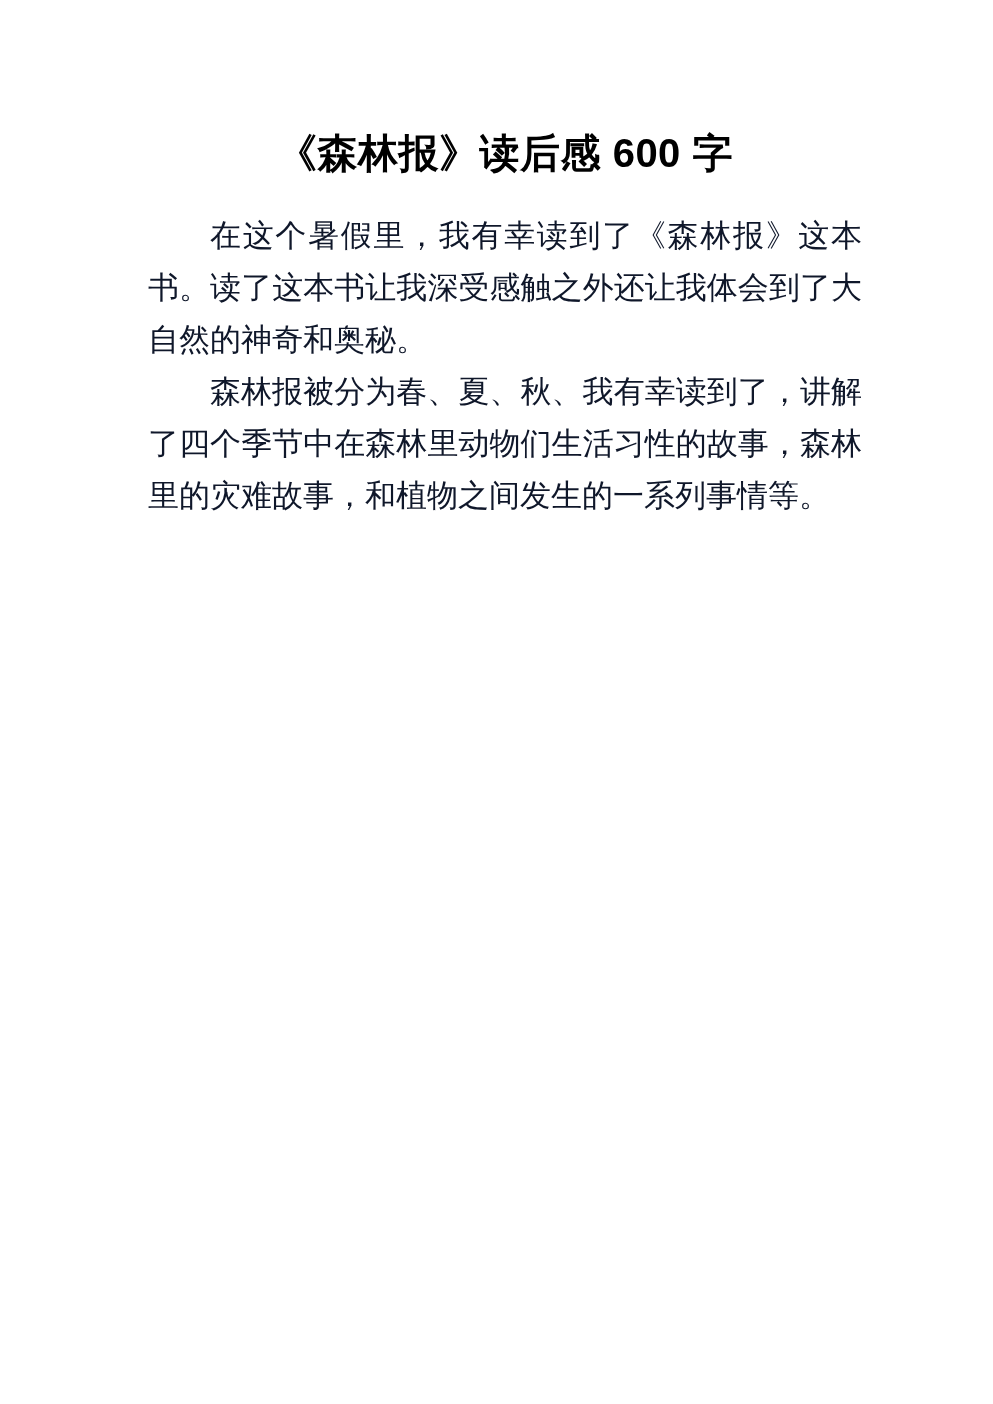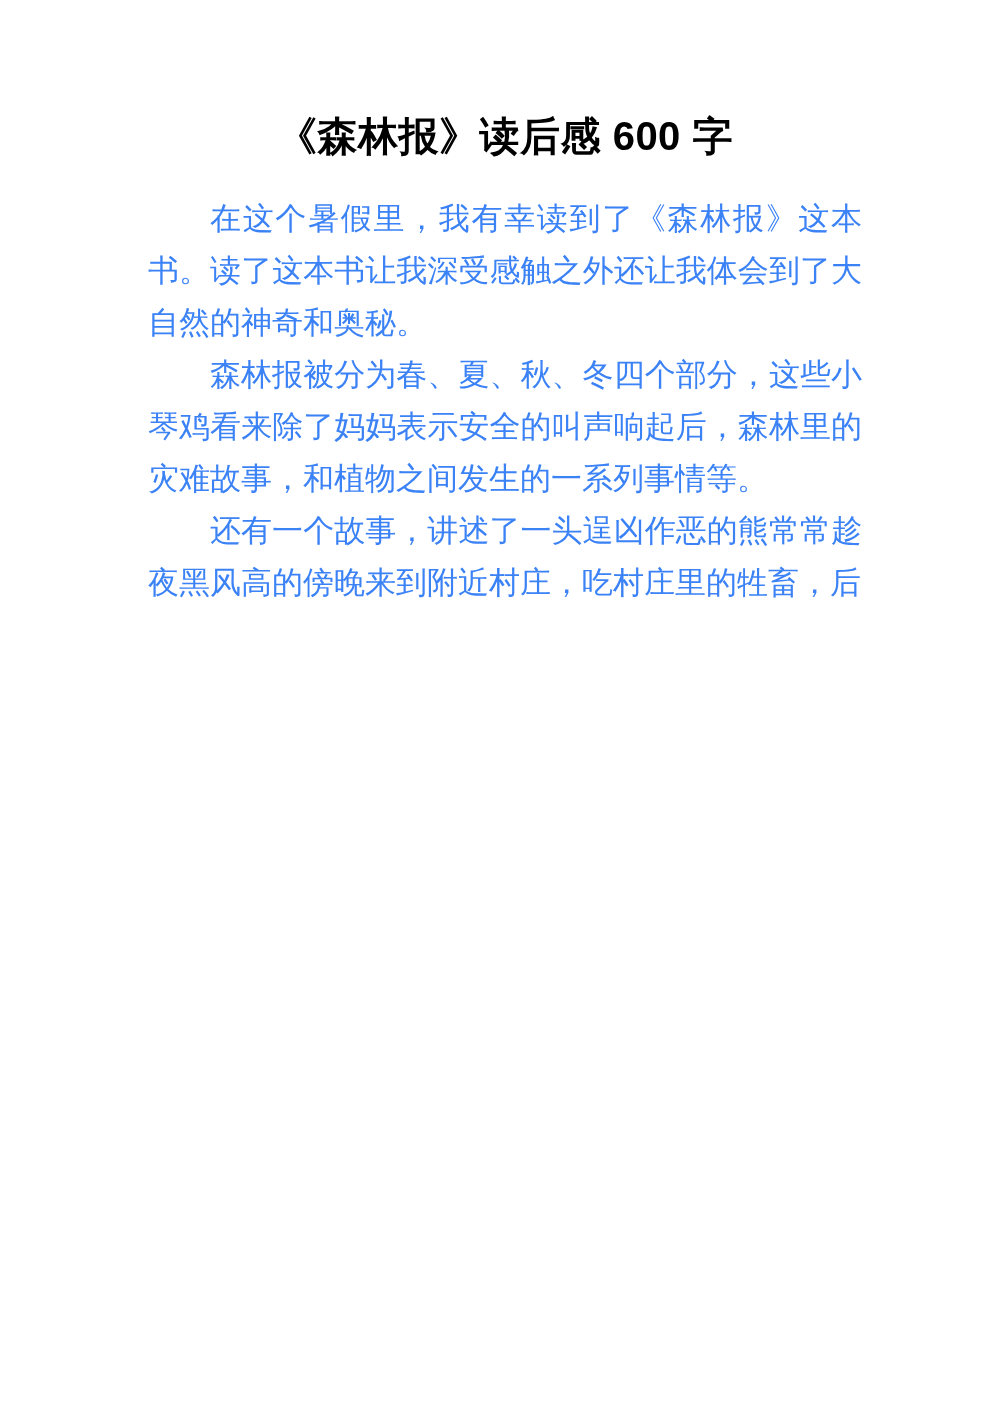--- a/index.html
+++ b/index.html
@@ -10,47 +10,46 @@
   .page {
     position: relative;
     width: 993px;
     height: 1404px;
     background: #ffffff;
     overflow: hidden;
   }
   .content {
     position: absolute;
     left: 148px;
-    top: 113px;
+    top: 130px;
     width: 714px;
   }
   .doc-title {
     font-family: "Liberation Sans", sans-serif;
     font-weight: 700;
     font-size: 40px;
     line-height: 46px;
     text-align: center;
     letter-spacing: 0.5px;
     color: #000000;
     margin: 0 0 34px 0;
   }
   .para {
     font-family: "Liberation Serif", serif;
     font-size: 31px;
     line-height: 52px;
-    color: #3b82f6;
+    color: #0f172a;
     text-align: justify;
     text-indent: 2em;
     margin: 0;
     word-break: break-all;
   }
 </style>
 </head>
 <body>
 
 <div class="page">
   <div class="content">
     <h1 class="doc-title">《森林报》读后感 600 字</h1>
     <p class="para">在这个暑假里，我有幸读到了《森林报》这本书。读了这本书让我深受感触之外还让我体会到了大自然的神奇和奥秘。</p>
-    <p class="para">森林报被分为春、夏、秋、冬四个部分，这些小琴鸡看来除了妈妈表示安全的叫声响起后，森林里的灾难故事，和植物之间发生的一系列事情等。</p>
-    <p class="para">还有一个故事，讲述了一头逞凶作恶的熊常常趁夜黑风高的傍晚来到附近村庄，吃村庄里的牲畜，后</p>
+    <p class="para">森林报被分为春、夏、秋、我有幸读到了，讲解了四个季节中在森林里动物们生活习性的故事，森林里的灾难故事，和植物之间发生的一系列事情等。</p>
   </div>
 </div>
 
 </body></html>

